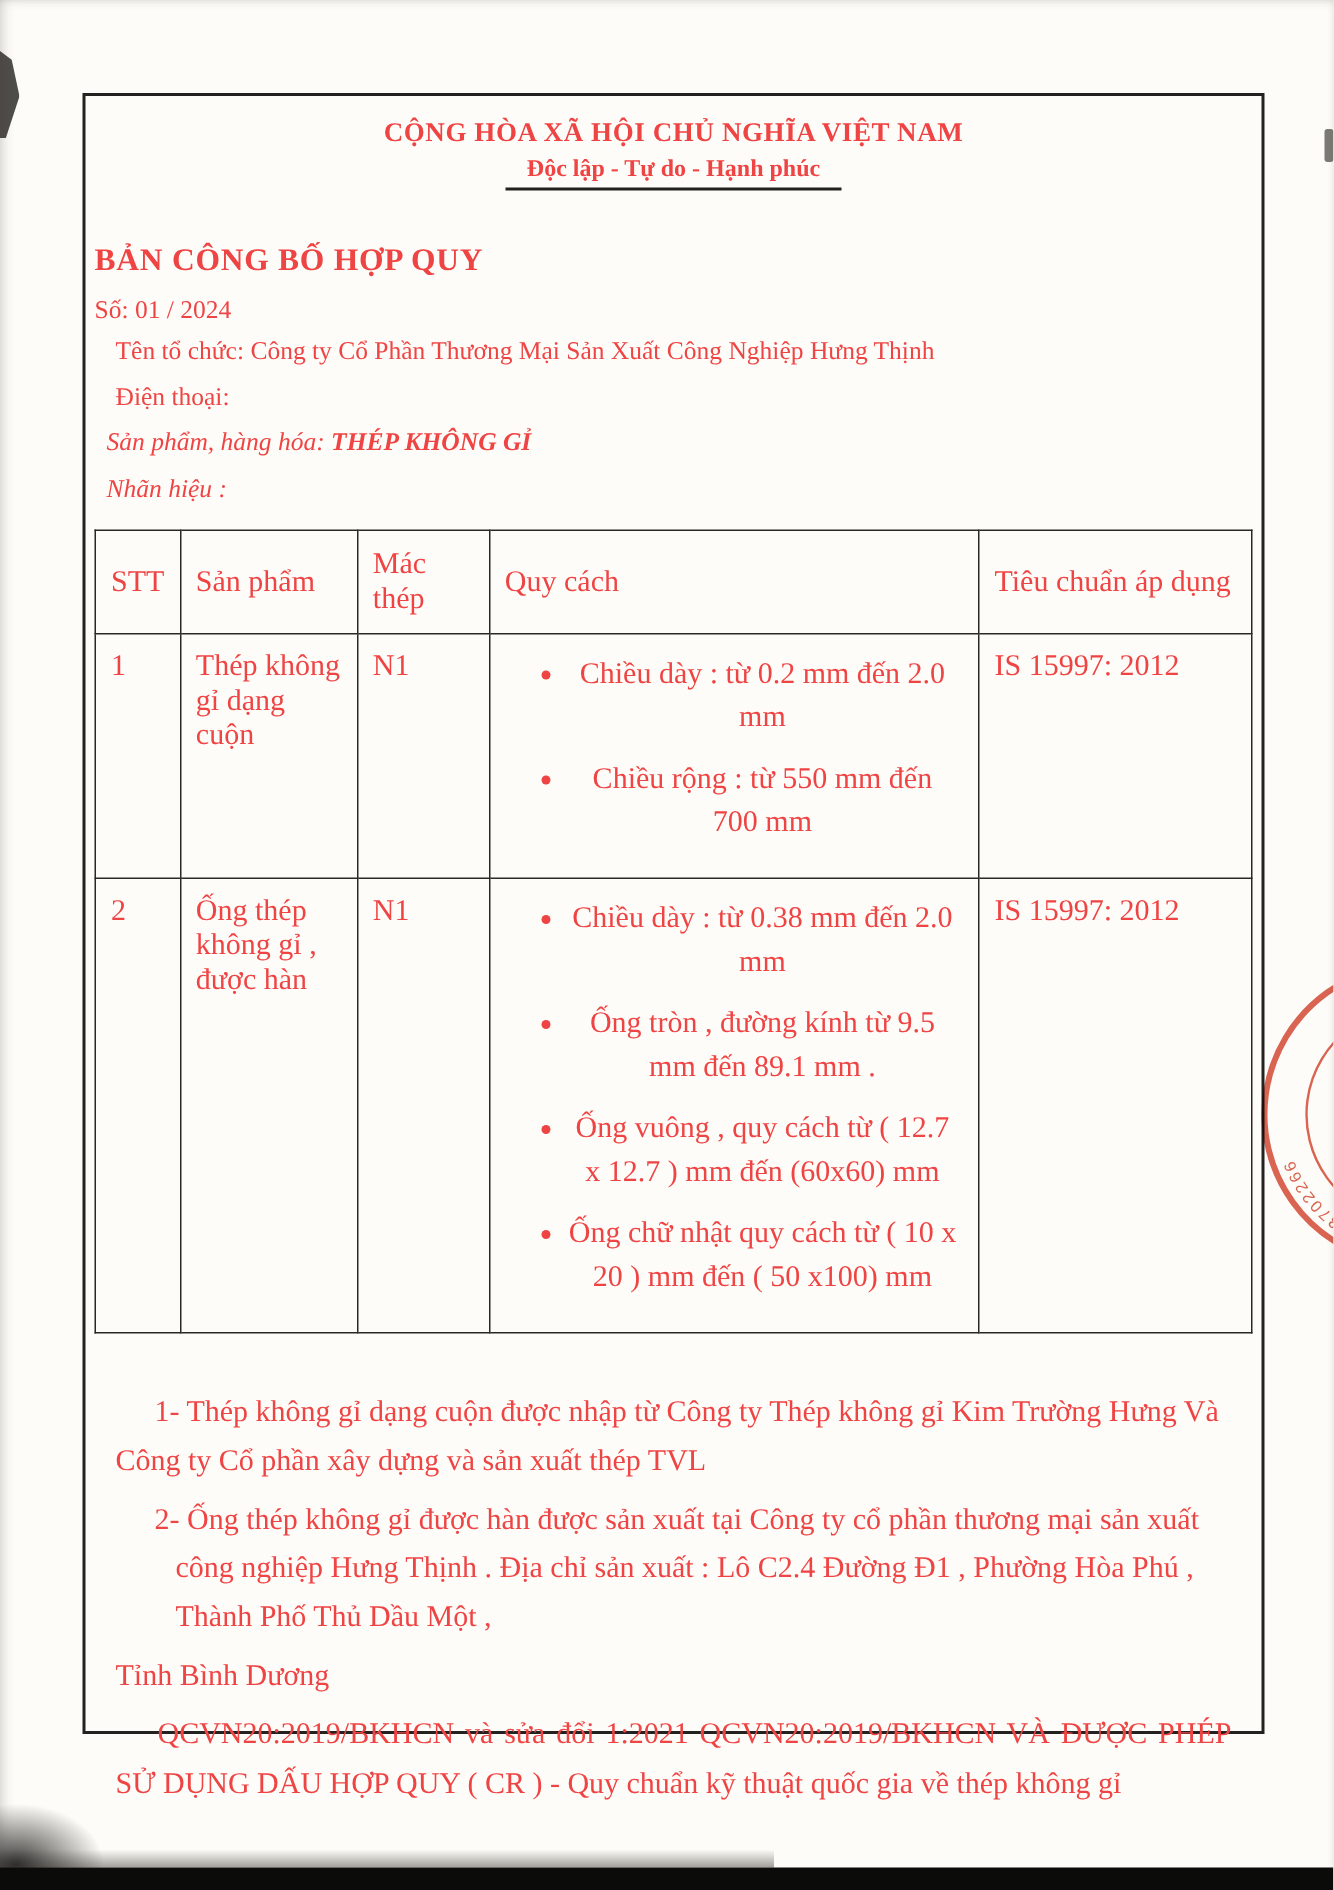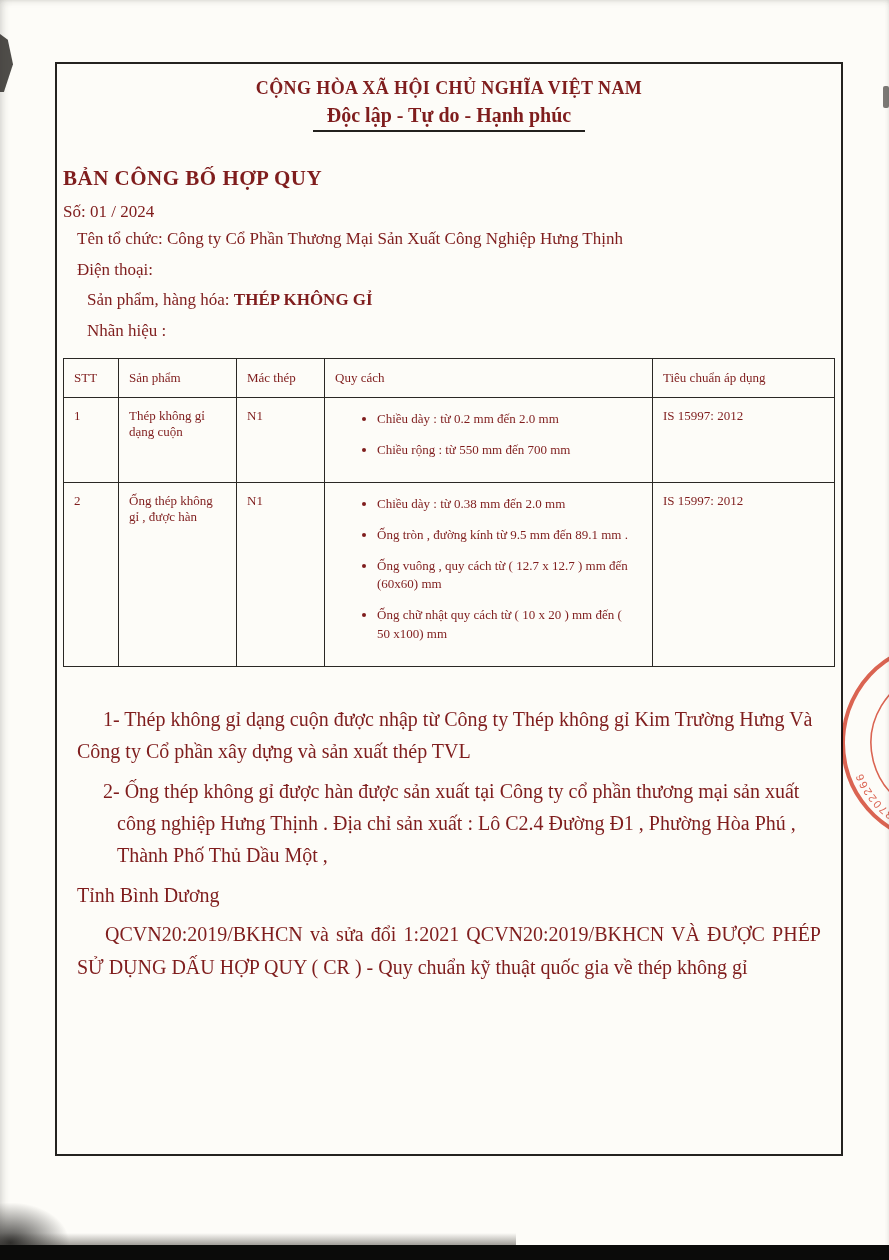--- a/index.html
+++ b/index.html
@@ -2,56 +2,56 @@
 <html><head>
 <meta charset="utf-8">
 <style>
   html,body{margin:0;padding:0;}
   body{
     width:889px;height:1260px;position:relative;overflow:hidden;
     background:#e9e7e1;
     font-family:"Liberation Serif","DejaVu Serif",serif;
   }
   .page{
-    position:absolute;inset:0;background:#fdfcf8;overflow:hidden;color:#7f1d1d;
+    position:absolute;inset:0;background:#fdfcf8;overflow:hidden;color:#ef4444;
     box-shadow:inset 5px 0 8px -3px rgba(40,38,34,.18), inset -2px 0 5px -2px rgba(40,38,34,.10), inset 0 4px 8px -4px rgba(40,38,34,.12);
   }
   
   .corner-tl{position:absolute;left:0;top:34px;width:13px;height:58px;
     background:#302e2a;clip-path:polygon(0 0,60% 10%,100% 52%,30% 100%,0 100%);opacity:.85;}
   .mark-tr{position:absolute;right:0;top:86px;width:6px;height:22px;background:#44423d;border-radius:2px;opacity:.7;}
   .bottom-bar{position:absolute;left:0;right:0;bottom:0;height:15px;background:#0b0b0a;}
   .bottom-fade{position:absolute;left:0;bottom:15px;width:58%;height:12px;
     background:linear-gradient(to top,rgba(70,66,60,.5),rgba(70,66,60,0));}
   .blob-bl{position:absolute;left:0;bottom:10px;width:70px;height:48px;
     background:radial-gradient(ellipse at 15% 85%,rgba(25,24,22,.85),rgba(25,24,22,0) 70%);}
   
   .doc{
     position:absolute;left:55px;top:62px;width:788px;height:1094px;
     border:2px solid #242220;box-sizing:border-box;padding:14px 6px 0 6px;
   }
   .nat-title{text-align:center;font-weight:bold;font-size:18px;letter-spacing:.4px;}
   .nat-motto{text-align:center;margin-top:5px;}
-  .nat-motto span{display:inline-block;font-weight:bold;font-size:20px;
+  .nat-motto span{display:inline-block;font-weight:bold;font-size:16px;
     border-bottom:2.5px solid #23211e;padding:0 14px 3px 14px;}
   .doc-title{text-align:left;font-weight:bold;font-size:21px;margin:34px 0 0 0;letter-spacing:.5px;}
   .doc-number{font-size:17px;margin-top:11px;}
   .para{font-size:17px;line-height:1.62;margin:3px 14px 0 14px;}
   .para.first{}
-  .para.ind{margin-left:24px;}
+  .para.ind{margin-left:8px;font-style:italic;}
   
-  table.spec{width:100%;border-collapse:collapse;margin-top:14px;font-size:13px;}
+  table.spec{width:100%;border-collapse:collapse;margin-top:14px;font-size:20px;}
   table.spec th,table.spec td{border:1.5px solid #2a2825;font-weight:normal;
     text-align:left;vertical-align:top;padding:10px 10px;box-sizing:border-box;}
   table.spec th{vertical-align:middle;padding:11px 10px;}
   col.c-stt{width:55px;} col.c-sp{width:118px;} col.c-mt{width:88px;} col.c-ts{width:182px;}
   td.center,th.center{text-align:center;}
   td.justify{text-align:justify;}
   ul.specs{margin:2px 0 0 0;padding:0 4px 0 42px;}
-  ul.specs li{margin:0 0 12px 0;line-height:1.45;}
+  ul.specs li{margin:0 0 12px 0;line-height:1.45;text-align:center;}
   
   .notes{margin:36px 14px 0 14px;font-size:20px;line-height:1.62;}
   .notes p{margin:0 0 7px 0;}
   .note-hang1{text-indent:26px;}
   .note-hang2{padding-left:40px;text-indent:-14px;}
   .plain{text-indent:0;}
   .ind-sm{text-indent:14px;}
   .final{text-indent:28px;text-align:justify;}
   
   .stamp{position:absolute;left:838px;top:638px;width:210px;height:210px;

